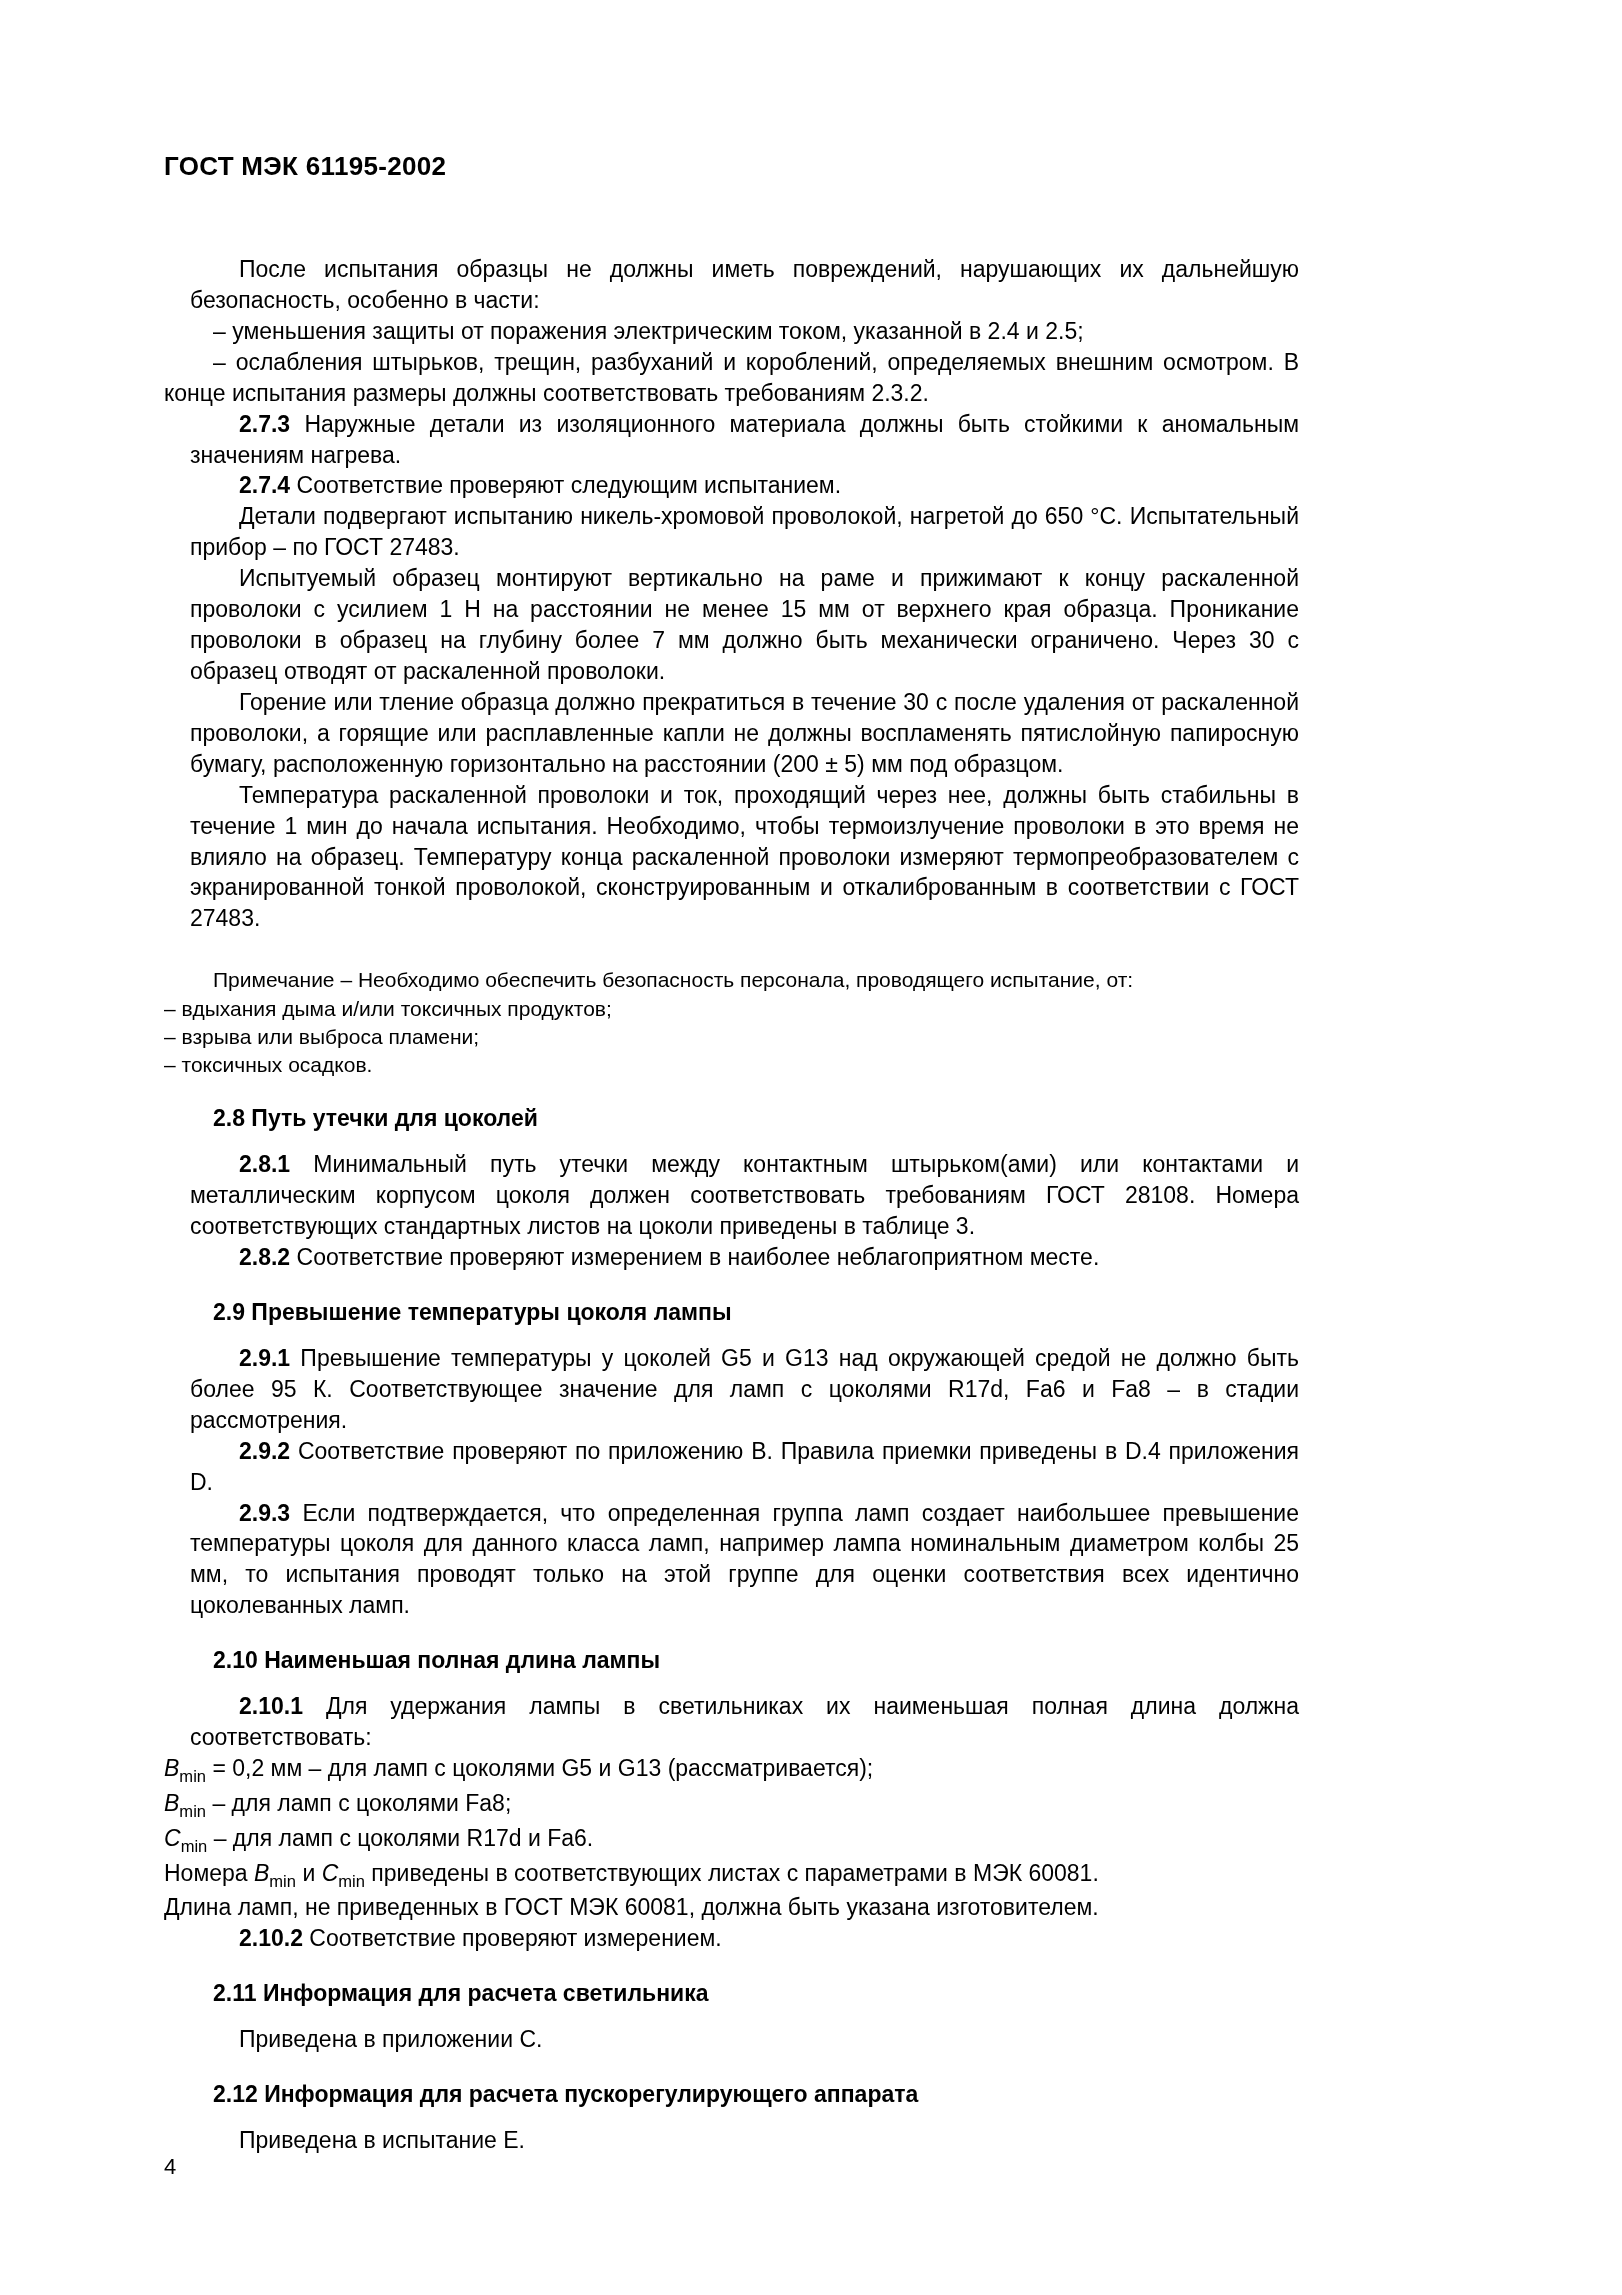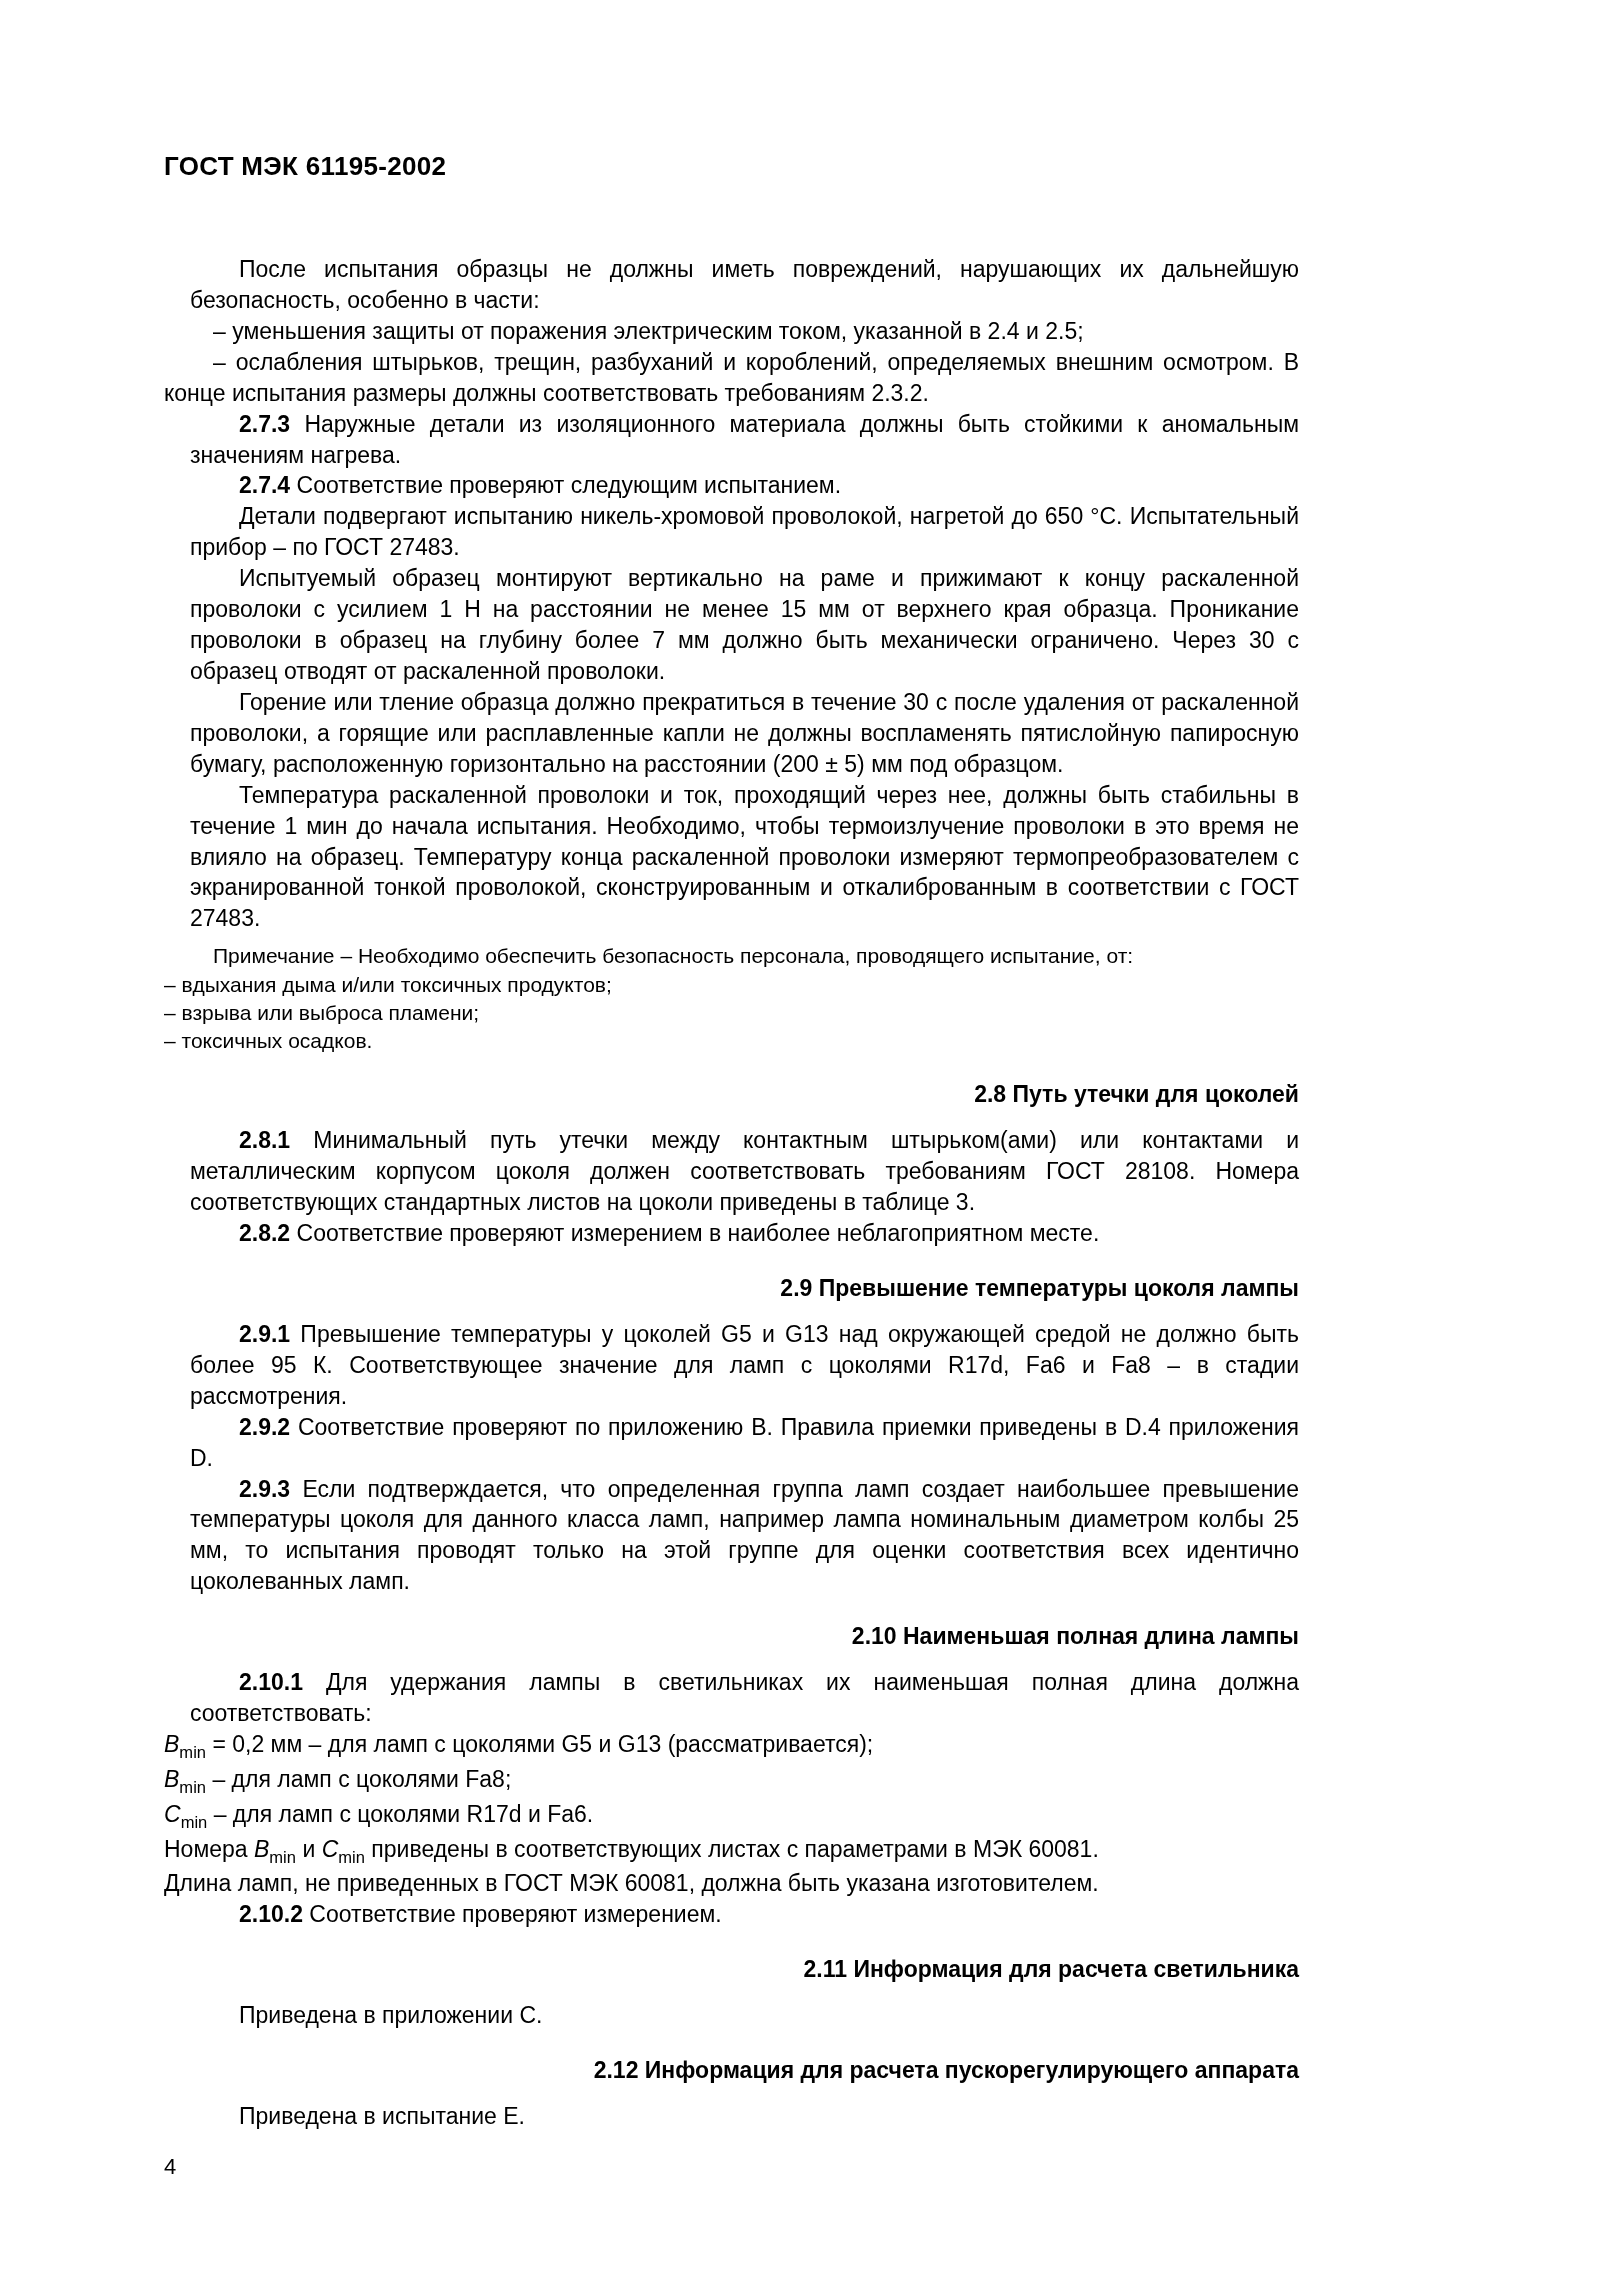--- a/index.html
+++ b/index.html
@@ -38,34 +38,33 @@
   }
   .p-noindent {
     text-indent: 0;
   }
   .dash-line {
     text-indent: 49px;
   }
   .note-block {
     font-size: 21px;
     line-height: 1.35;
-    margin-top: 8px;
+    margin-top: 32px;
   }
   .note-block .note-first {
     text-indent: 49px;
   }
   .note-block .note-dash {
     text-indent: 0;
   }
   h2.section-head {
     font-size: 23px;
     font-weight: bold;
     margin: 26px 0 17px 0;
     text-indent: 49px;
-    text-align: right;
   }
   .bold-num {
     font-weight: bold;
   }
   .sub {
     font-size: 0.72em;
     vertical-align: sub;
   }
   .ital {
     font-style: italic;

